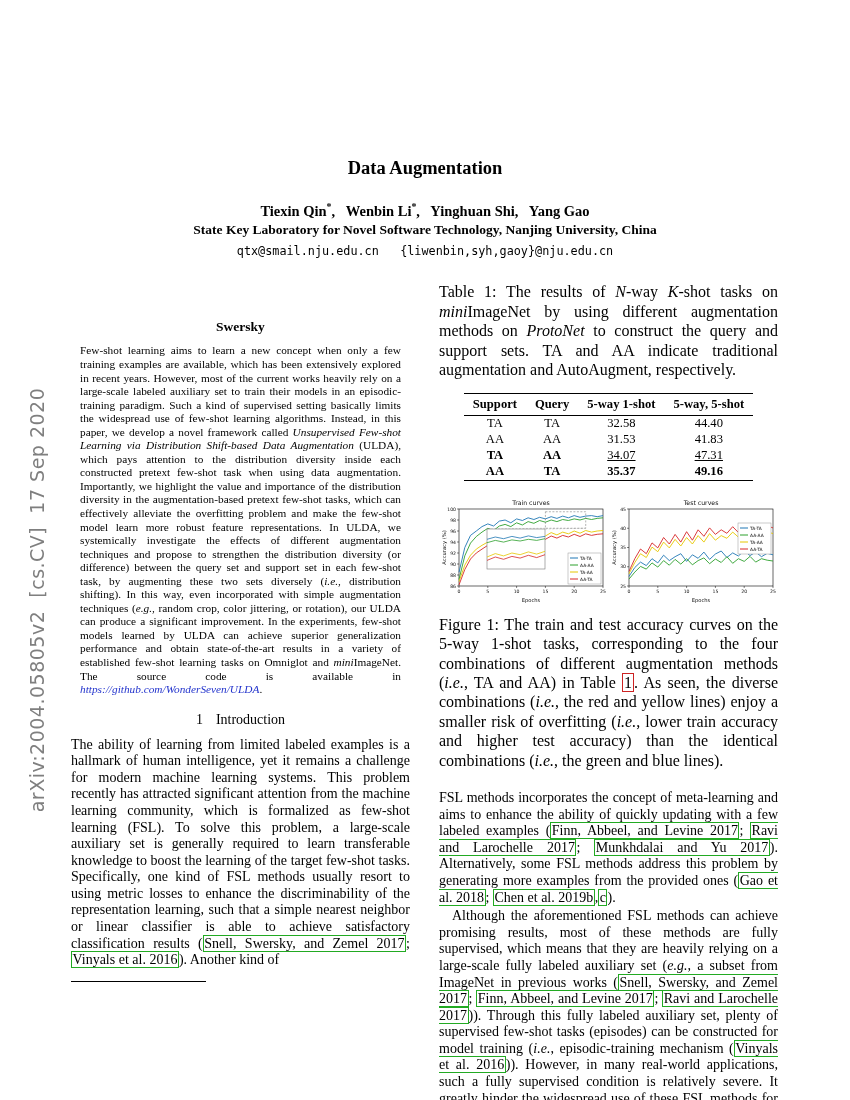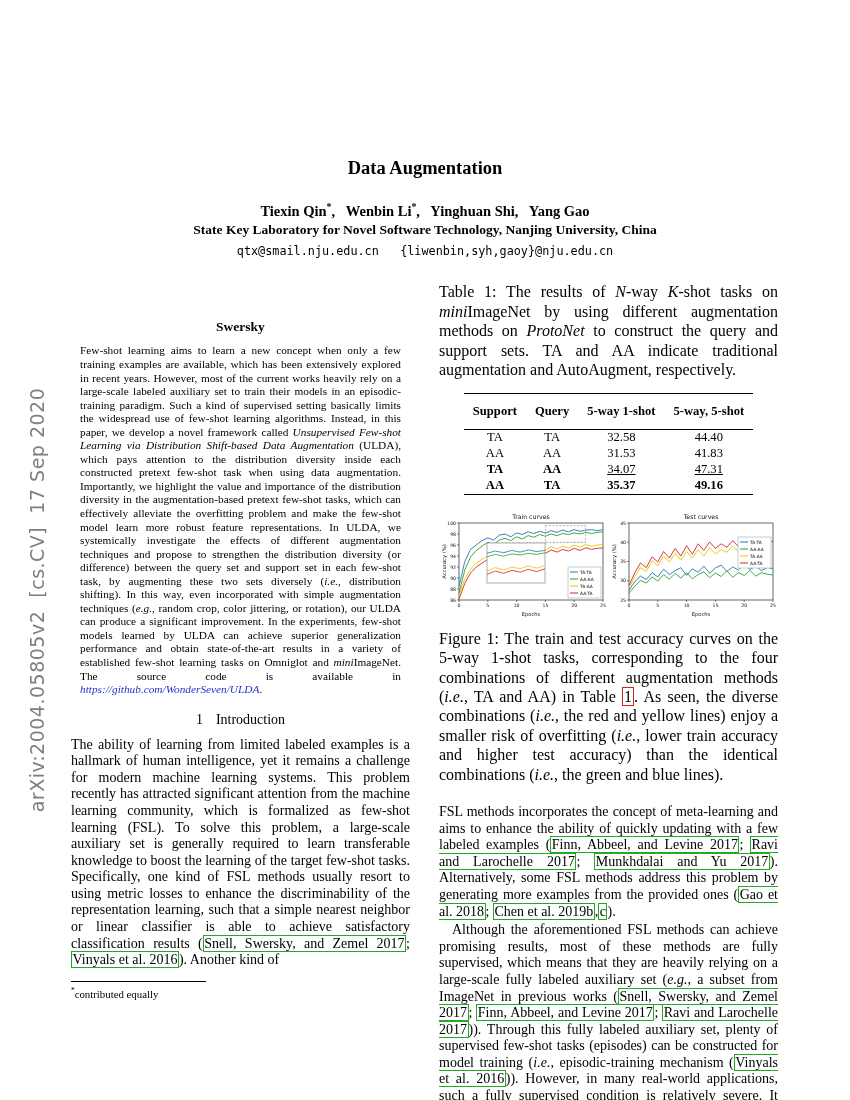--- a/index.html
+++ b/index.html
@@ -38,21 +38,21 @@
   .footnote-rule { width:135px; border-top:1px solid #000; margin:12px 0 4px 0; }
   .footnote { font-size:10.8px; }
 
   .run-i { font-style:italic; }
   .run-sup { vertical-align:super; font-size:68%; }
   .run-cite { border:1px solid #22aa22; padding:0 0.5px; }
   .run-ref { border:1px solid #cc2222; padding:0 1px; }
   a.run-link { color:#2233cc; font-style:italic; text-decoration:none; cursor:pointer; }
 
   .results-table { border-collapse:collapse; margin:13px auto 0 auto; font-size:12.6px; }
-  .results-table th { font-weight:bold; padding:10px 9px; text-align:center; }
+  .results-table th { font-weight:bold; padding:3px 9px; text-align:center; }
   .results-table td { padding:0.5px 9px; text-align:center; }
   .results-table thead tr { border-top:1.5px solid #000; border-bottom:0.9px solid #000; }
   .results-table tbody tr:last-child { border-bottom:1.5px solid #000; }
   .cell-b { font-weight:bold; }
   .cell-u { text-decoration:underline; }
 
   .figure { display:flex; justify-content:center; gap:3px; margin-top:16px; }
   .chart svg { display:block; }
   .chart text { font-family:"DejaVu Sans","Liberation Sans",sans-serif; fill:#111; }
 
@@ -79,21 +79,20 @@
   <div class="columns">
 
     <div class="col">
       <h2 class="abstract-head">Swersky</h2>
       <p class="abstract-body"><span class="run">Few-shot learning aims to learn a new concept when only a few training examples are available, which has been extensively explored in recent years. However, most of the current works heavily rely on a large-scale labeled auxiliary set to train their models in an episodic-training paradigm. Such a kind of supervised setting basically limits the widespread use of few-shot learning algorithms. Instead, in this paper, we develop a novel framework called </span><span class="run run-i">Unsupervised Few-shot Learning via Distribution Shift-based Data Augmentation</span><span class="run"> (ULDA), which pays attention to the distribution diversity inside each constructed pretext few-shot task when using data augmentation. Importantly, we highlight the value and importance of the distribution diversity in the augmentation-based pretext few-shot tasks, which can effectively alleviate the overfitting problem and make the few-shot model learn more robust feature representations. In ULDA, we systemically investigate the effects of different augmentation techniques and propose to strengthen the distribution diversity (or difference) between the query set and support set in each few-shot task, by augmenting these two sets diversely (</span><span class="run run-i">i.e.</span><span class="run">, distribution shifting). In this way, even incorporated with simple augmentation techniques (</span><span class="run run-i">e.g.</span><span class="run">, random crop, color jittering, or rotation), our ULDA can produce a significant improvement. In the experiments, few-shot models learned by ULDA can achieve superior generalization performance and obtain state-of-the-art results in a variety of established few-shot learning tasks on Omniglot and </span><span class="run run-i">mini</span><span class="run">ImageNet. The source code is available in </span><a class="run run-link" href="#">https://github.com/WonderSeven/ULDA</a><span class="run">.</span></p>
 
       <h2 class="section-head"><span>1</span><span class="secgap"></span><span>Introduction</span></h2>
       <p class="body-par"><span class="run">The ability of learning from limited labeled examples is a hallmark of human intelligence, yet it remains a challenge for modern machine learning systems. This problem recently has attracted significant attention from the machine learning community, which is formalized as few-shot learning (FSL). To solve this problem, a large-scale auxiliary set is generally required to learn transferable knowledge to boost the learning of the target few-shot tasks. Specifically, one kind of FSL methods usually resort to using metric losses to enhance the discriminability of the representation learning, such that a simple nearest neighbor or linear classifier is able to achieve satisfactory classification results (</span><span class="run run-cite">Snell, Swersky, and Zemel 2017</span><span class="run">; </span><span class="run run-cite">Vinyals et al. 2016</span><span class="run">). Another kind of</span></p>
 
       <div class="footnote-rule"></div>
-      <p class="footnote"><span class="run run-sup">*</span><span class="run">contributed equally</span></p>
     </div>
 
     <div class="col">
       <p class="caption"><span class="run">Table 1: The results of </span><span class="run run-i">N</span><span class="run">-way </span><span class="run run-i">K</span><span class="run">-shot tasks on </span><span class="run run-i">mini</span><span class="run">ImageNet by using different augmentation methods on </span><span class="run run-i">ProtoNet</span><span class="run"> to construct the query and support sets. TA and AA indicate traditional augmentation and AutoAugment, respectively.</span></p>
 
       <table class="results-table">
         <thead>
             <tr>
               <th>Support</th>
               <th>Query</th>

